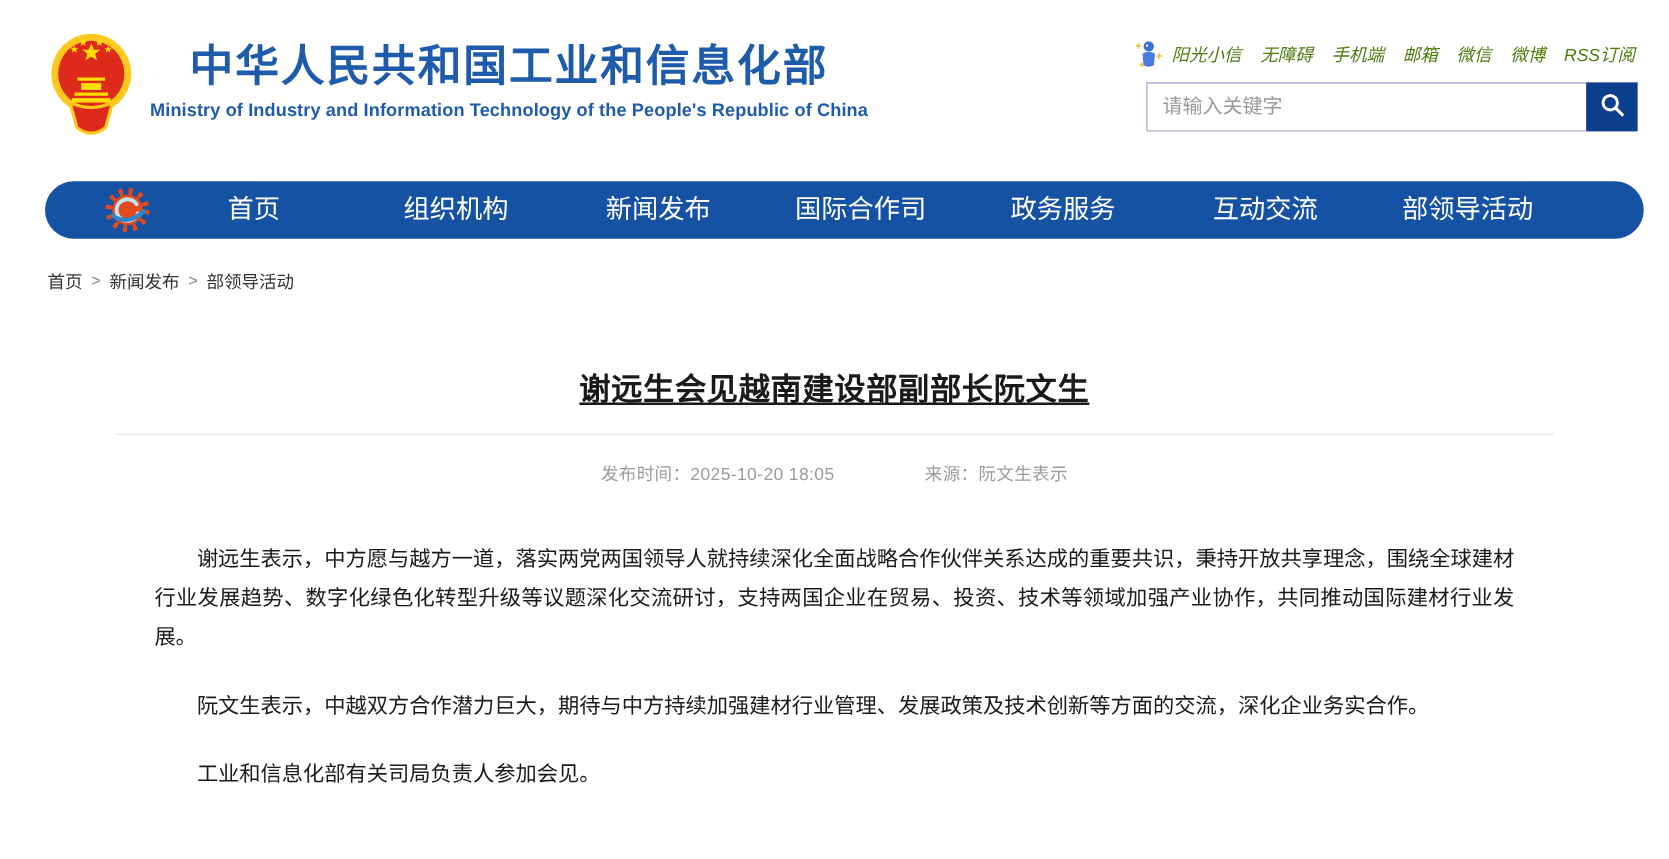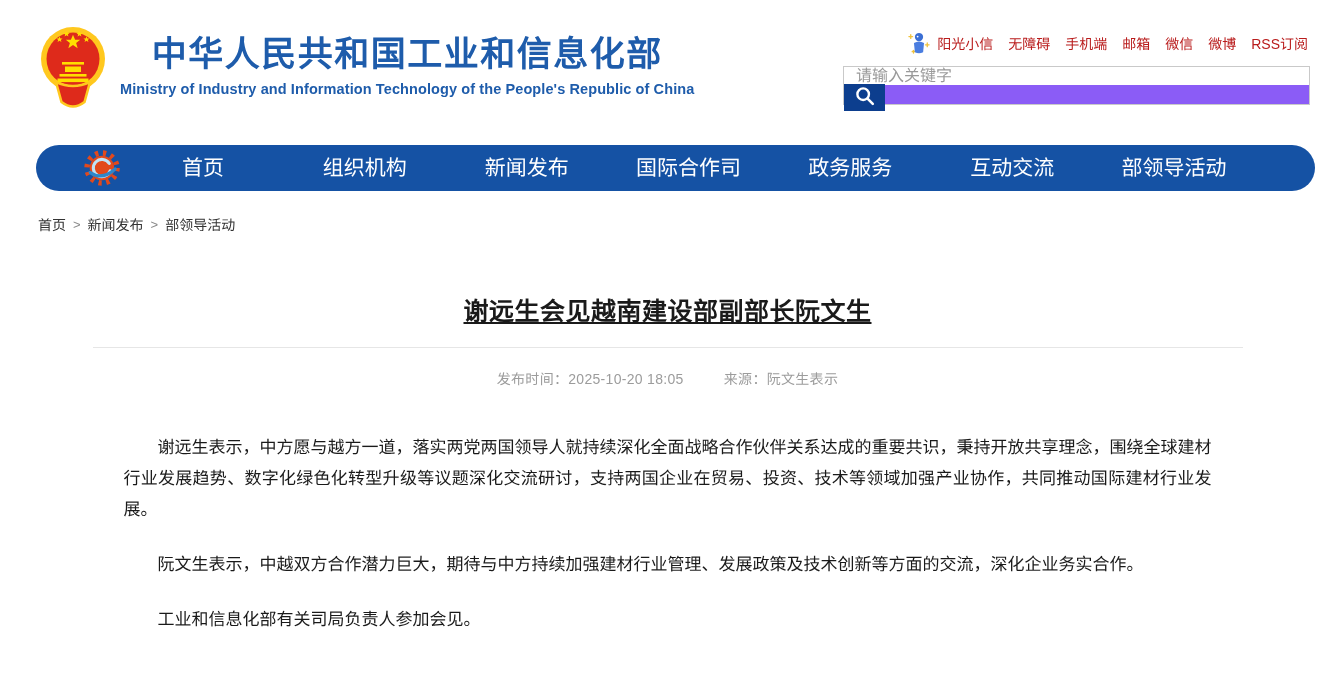--- a/index.html
+++ b/index.html
@@ -30,25 +30,25 @@
   }
   .site-subtitle{
     font-size:14.5px;font-weight:bold;color:var(--title-blue);
     margin-top:7px;white-space:nowrap;letter-spacing:.1px;
   }
   .quicklinks{
     position:absolute;top:31px;right:27px;display:flex;align-items:center;
     font-size:14px;color:#3c3c3c;
   }
   .quicklinks .mascot{width:22px;height:24px;margin-right:7px;}
-  .quicklinks a{color:#b91c1c;text-decoration:none;margin-left:15px;cursor:pointer;white-space:nowrap;}
+  .quicklinks a{color:#4d7c0f;text-decoration:none;margin-left:15px;cursor:pointer;white-space:nowrap;font-style:italic;}
   .quicklinks a:first-of-type{margin-left:0;}
   .searchbar{
-    position:absolute;top:66px;right:25px;width:467px;height:39px;
-    border:1px solid #c9c9c9;display:flex;background:#8b5cf6;flex-direction:column;
+    position:absolute;top:66px;right:25px;width:393px;height:39px;
+    border:1px solid #c9c9c9;display:flex;background:#8b5cf6;
   }
   .search-input{
     flex:1;border:none;outline:none;padding:0 12px;font-size:16px;color:#333;
     font-family:"Liberation Sans","DejaVu Sans",sans-serif;min-width:0;
   }
   .search-input::placeholder{color:#9a9a9a;}
   .search-button{
     width:41px;height:39px;margin:-1px -1px -1px 0;border:none;cursor:pointer;
     background:var(--search-button-blue);display:flex;align-items:center;justify-content:center;
   }
@@ -72,21 +72,21 @@
 
   
   .article{margin-top:57px;}
   .article-title{
     text-align:center;font-size:25px;font-weight:bold;color:#1a1a1a;letter-spacing:.5px;text-decoration:underline;
   }
   .divider{width:1150px;margin:20px auto 0;border-top:1px solid #e6e6e6;height:0;}
   .article-meta{
     text-align:center;margin-top:20px;font-size:14px;color:#9c9c9c;letter-spacing:.3px;
   }
-  .article-meta .meta-group{margin:0 18px;display:inline-block;}
+  .article-meta .meta-group{margin:0 34px;display:inline-block;}
   .article-body{
     width:1088px;margin:44px auto 0;font-size:17px;line-height:31px;
     color:#1a1a1a;text-align:justify;
   }
   .article-body p{margin:0 0 24px;text-indent:2em;}
 </style>
 </head>
 <body>
 
 <div class="header">

